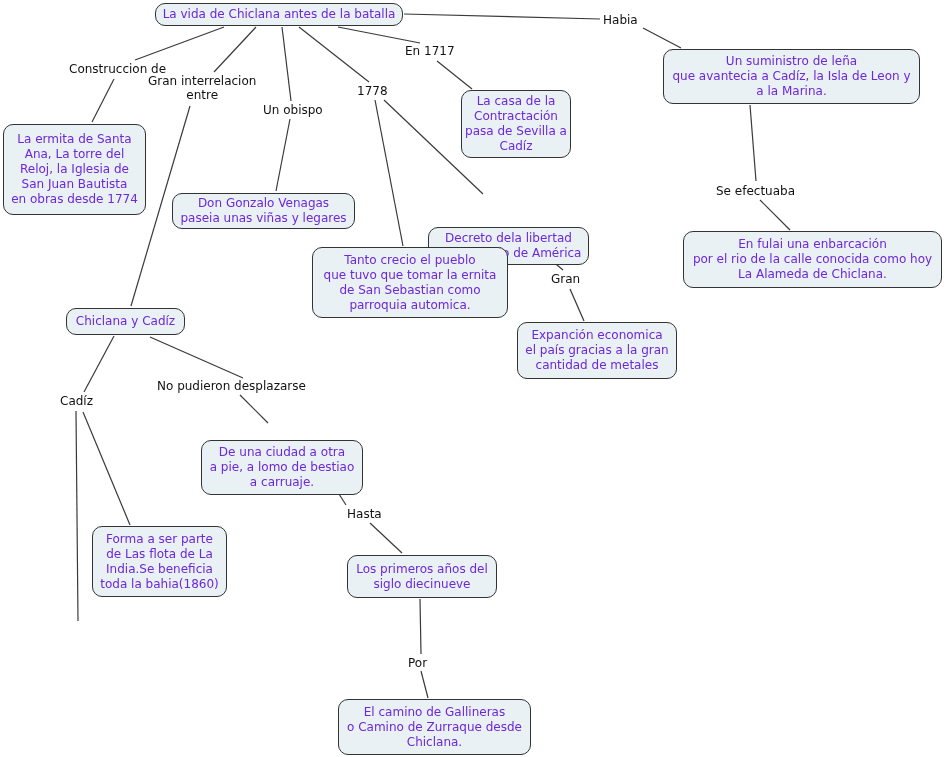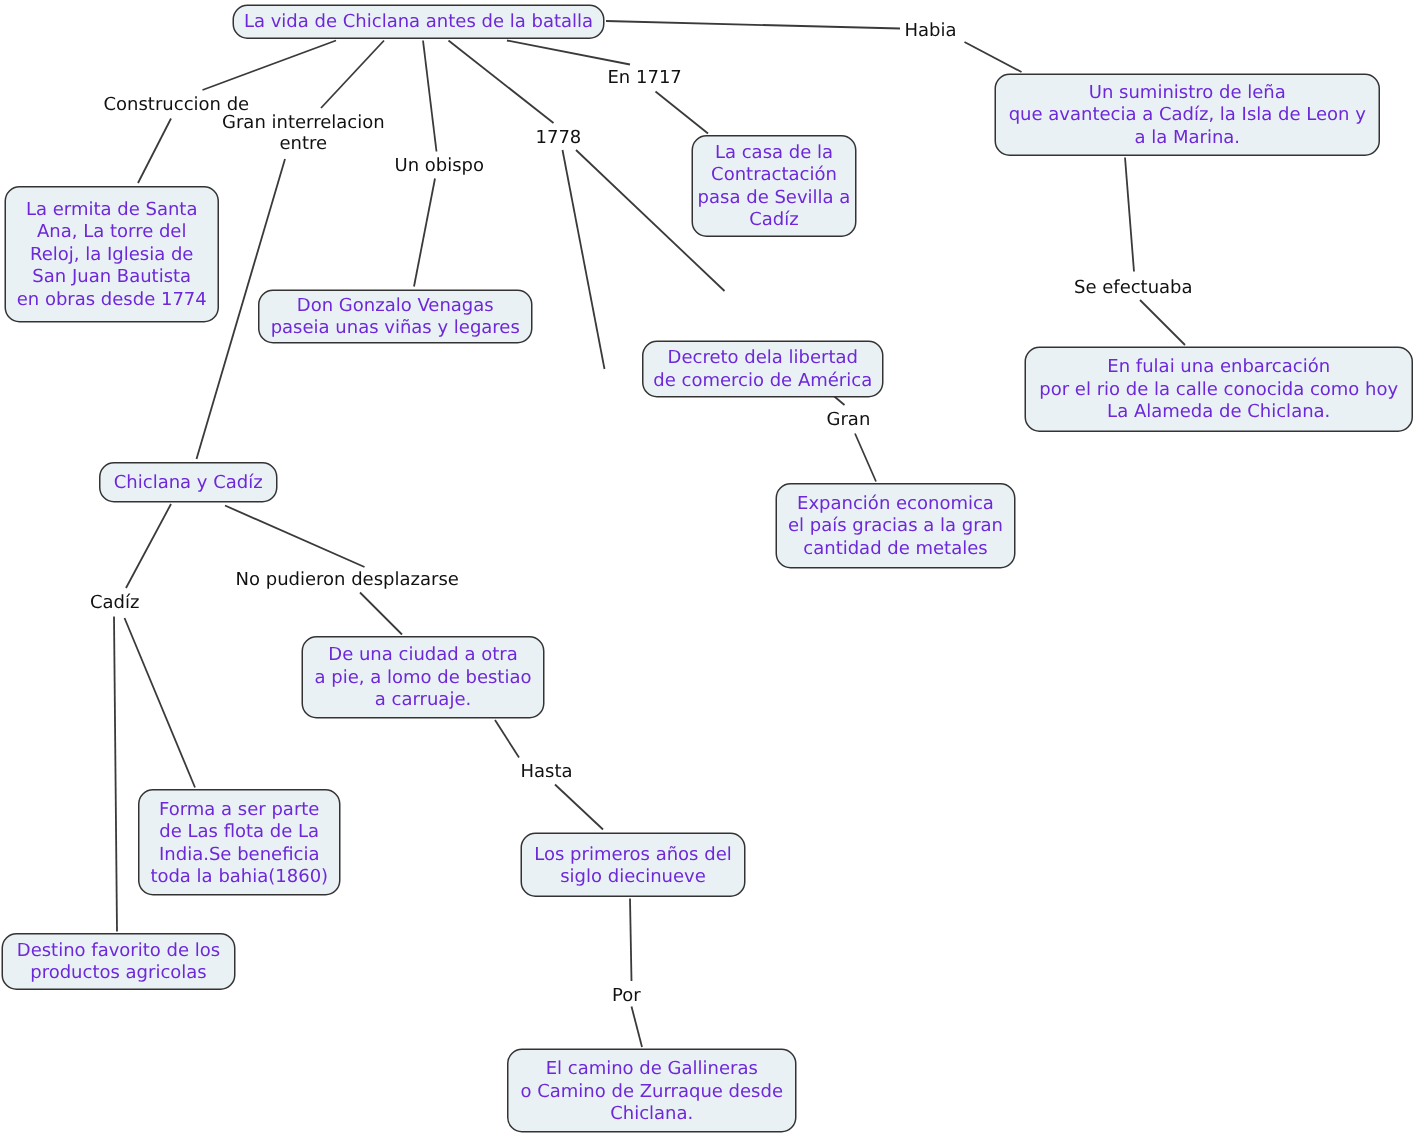--- a/index.html
+++ b/index.html
@@ -90,36 +90,38 @@
 paseia unas viñas y legares</div>
     <div class="concept-node" style="left: 461px; top: 90px; width: 110px; height: 68px; background: rgb(233, 241, 244); border-color: rgb(51, 51, 51);">La casa de la
 Contractación
 pasa de Sevilla a
 Cadíz</div>
     <div class="concept-node" style="left: 619px; top: 49px; width: 257px; height: 55px; background: rgb(233, 241, 244); border-color: rgb(51, 51, 51); margin-left: 44px;">Un suministro de leña
 que avantecia a Cadíz, la Isla de Leon y
 a la Marina.</div>
     <div class="concept-node" style="left: 428px; top: 195px; width: 161px; height: 38px; background: rgb(233, 241, 244); border-color: rgb(51, 51, 51); margin-top: 32px;">Decreto dela libertad
 de comercio de América</div>
+    <div class="concept-node" style="left: 312px; top: 247px; width: 196px; height: 71px; background: rgb(233, 241, 244); border-color: rgb(51, 51, 51);">Tanto crecio el pueblo
+que tuvo que tomar la ernita
+de San Sebastian como
+parroquia automica.</div>
     <div class="concept-node" style="left: 683px; top: 231px; width: 259px; height: 57px; background: rgb(233, 241, 244); border-color: rgb(51, 51, 51);">En fulai una enbarcación
 por el rio de la calle conocida como hoy
 La Alameda de Chiclana.</div>
     <div class="concept-node" style="left: 66px; top: 308px; width: 119px; height: 27px; background: rgb(233, 241, 244); border-color: rgb(51, 51, 51);">Chiclana y Cadíz</div>
     <div class="concept-node" style="left: 517px; top: 322px; width: 160px; height: 57px; background: rgb(233, 241, 244); border-color: rgb(51, 51, 51);">Expanción economica
 el país gracias a la gran
 cantidad de metales</div>
-    <div class="concept-node" style="left: 201px; top: 424px; width: 162px; height: 55px; background: rgb(233, 241, 244); border-color: rgb(51, 51, 51);">De una ciudad a otra
+    <div class="concept-node" style="left: 201px; top: 440px; width: 162px; height: 55px; background: rgb(233, 241, 244); border-color: rgb(51, 51, 51);">De una ciudad a otra
 a pie, a lomo de bestiao
 a carruaje.</div>
     <div class="concept-node" style="left: 92px; top: 526px; width: 135px; height: 71px; background: rgb(233, 241, 244); border-color: rgb(51, 51, 51);">Forma a ser parte
 de Las flota de La
 India.Se beneficia
 toda la bahia(1860)</div>
-    <div class="concept-node" style="left: 1px; top: 622px; width: 156px; height: 38px; background: rgb(233, 241, 244); border-color: rgb(51, 51, 51);">Destino favorito de los
-productos agricolas</div>
     <div class="concept-node" style="left: 347px; top: 555px; width: 150px; height: 43px; background: rgb(233, 241, 244); border-color: rgb(51, 51, 51);">Los primeros años del
 siglo diecinueve</div>
     <div class="concept-node" style="left: 338px; top: 699px; width: 193px; height: 56px; background: rgb(233, 241, 244); border-color: rgb(51, 51, 51);">El camino de Gallineras
 o Camino de Zurraque desde
 Chiclana.</div>
     <div class="link-label" style="left: 69px; top: 62px;">Construccion de</div>
     <div class="link-label" style="left: 148px; top: 74px;">Gran interrelacion
 entre</div>
     <div class="link-label" style="left: 263px; top: 103px;">Un obispo</div>
     <div class="link-label" style="left: 405px; top: 44px;">En 1717</div>

